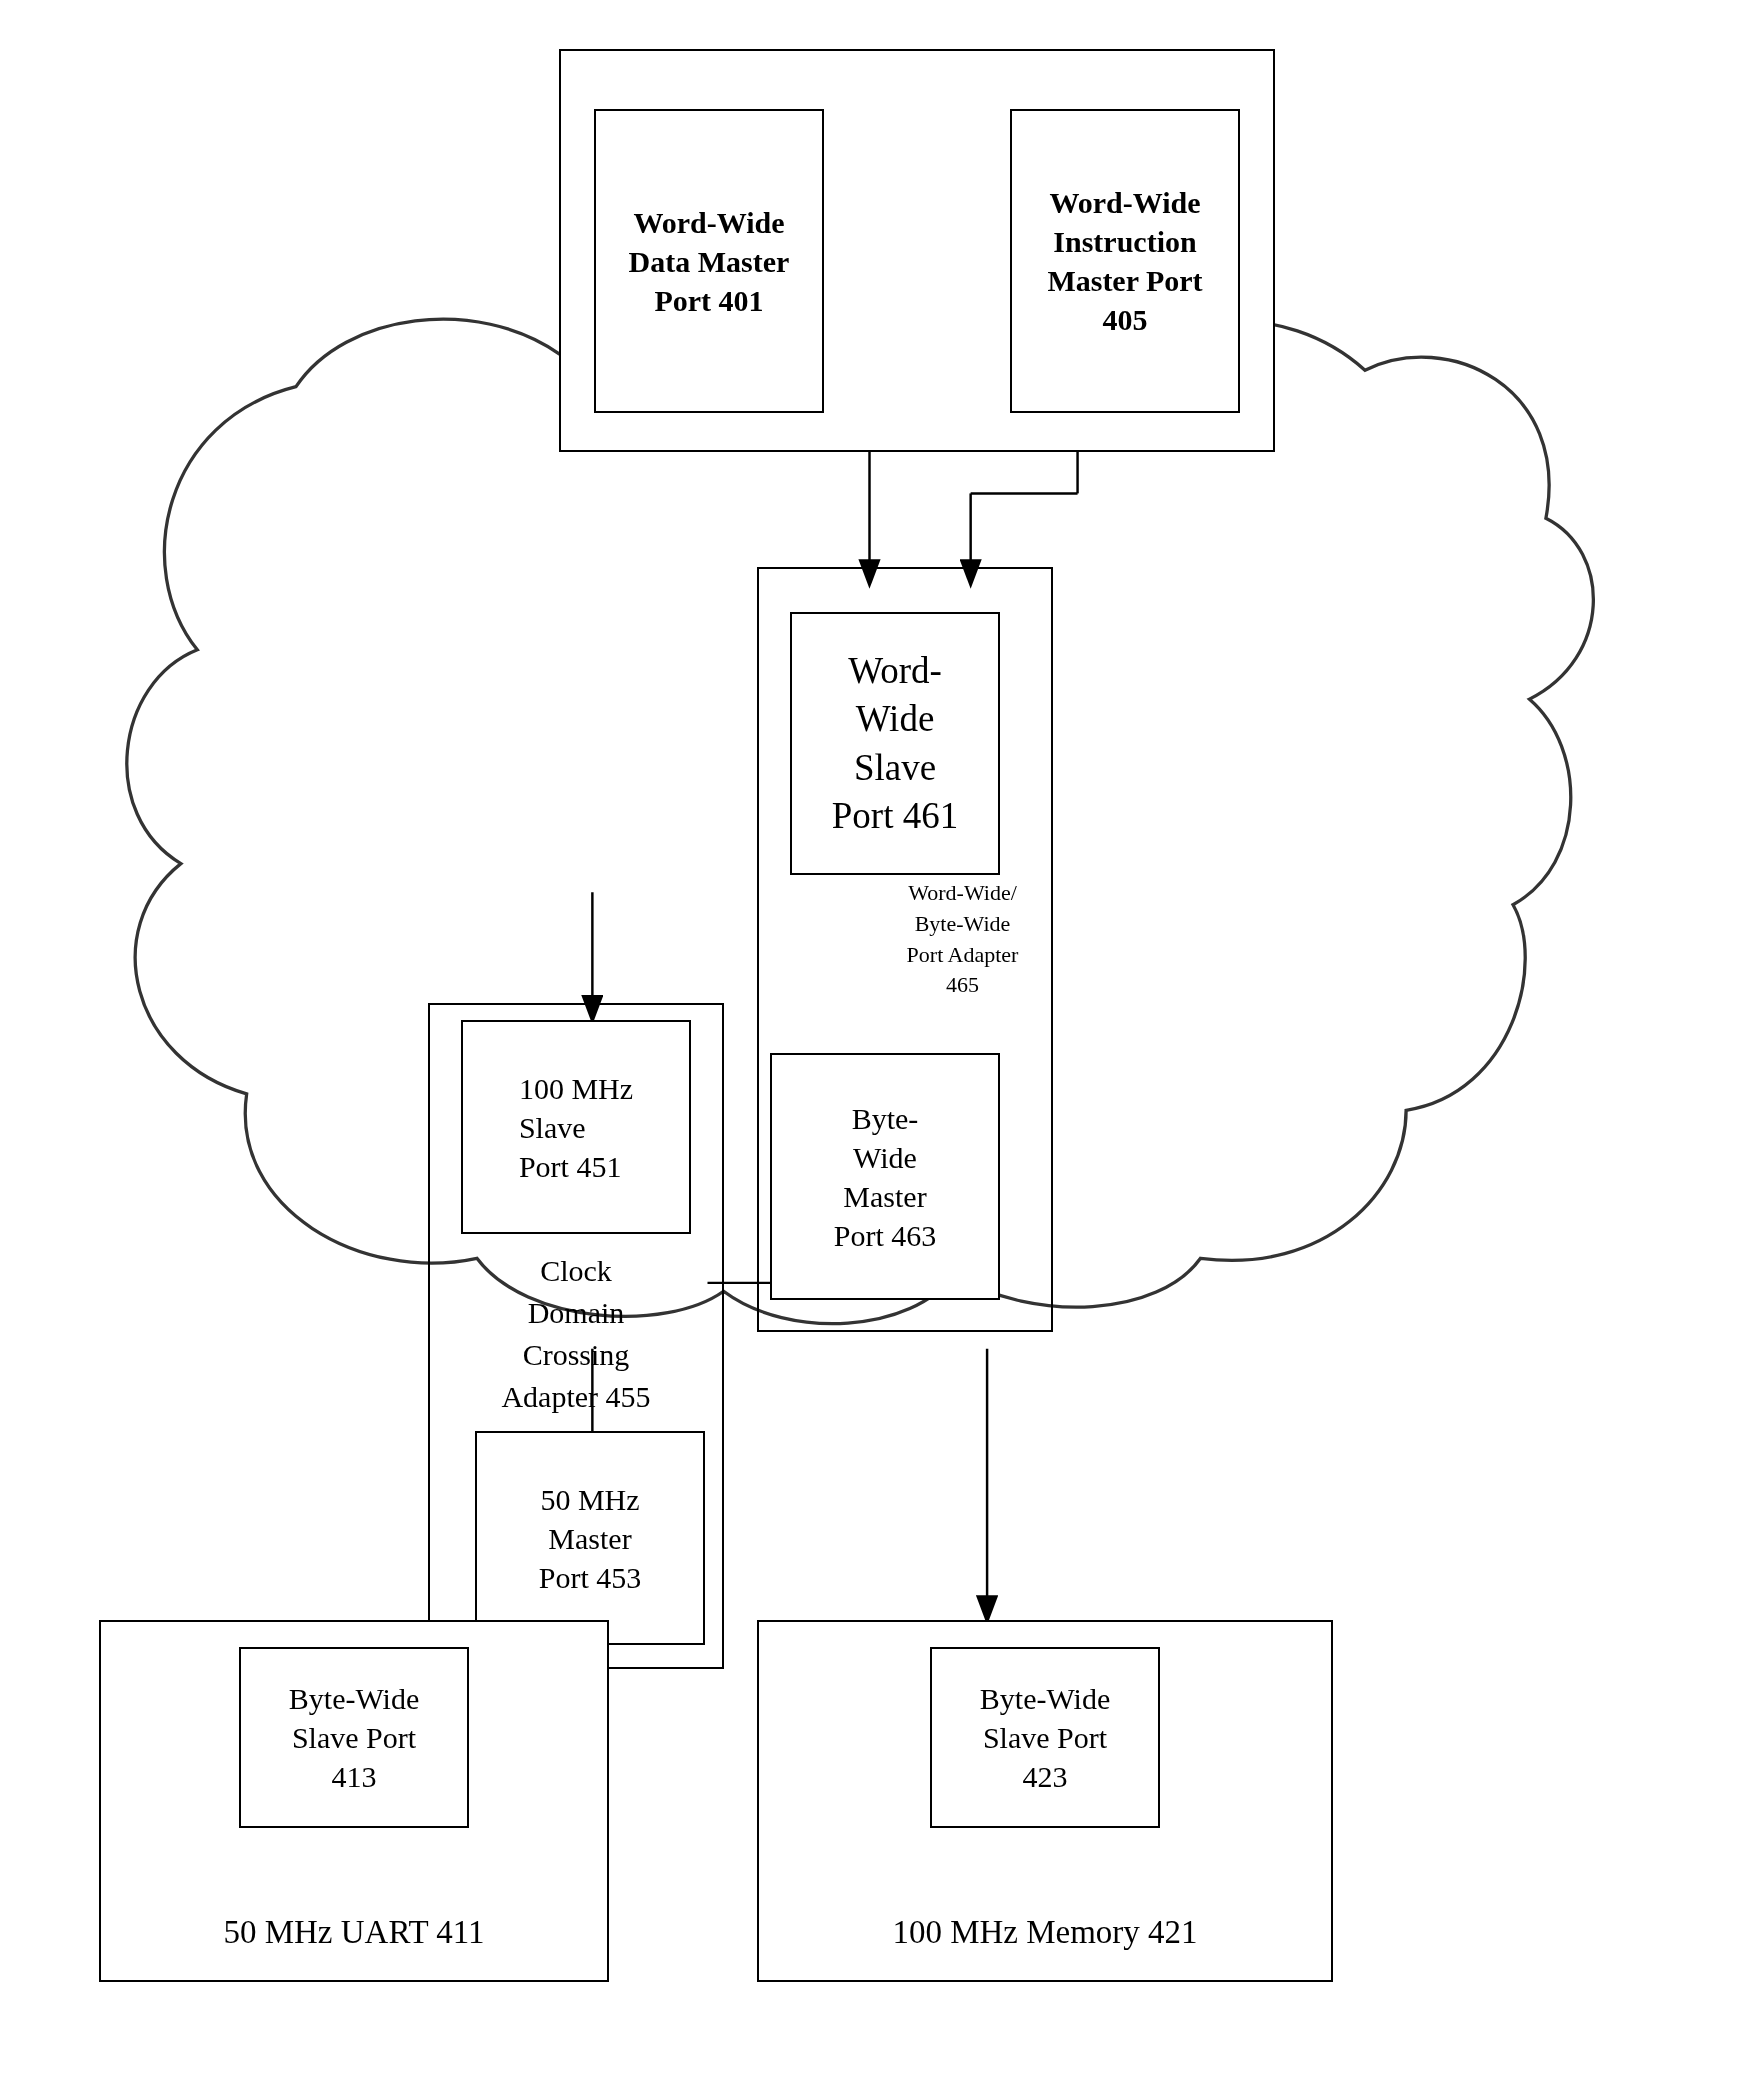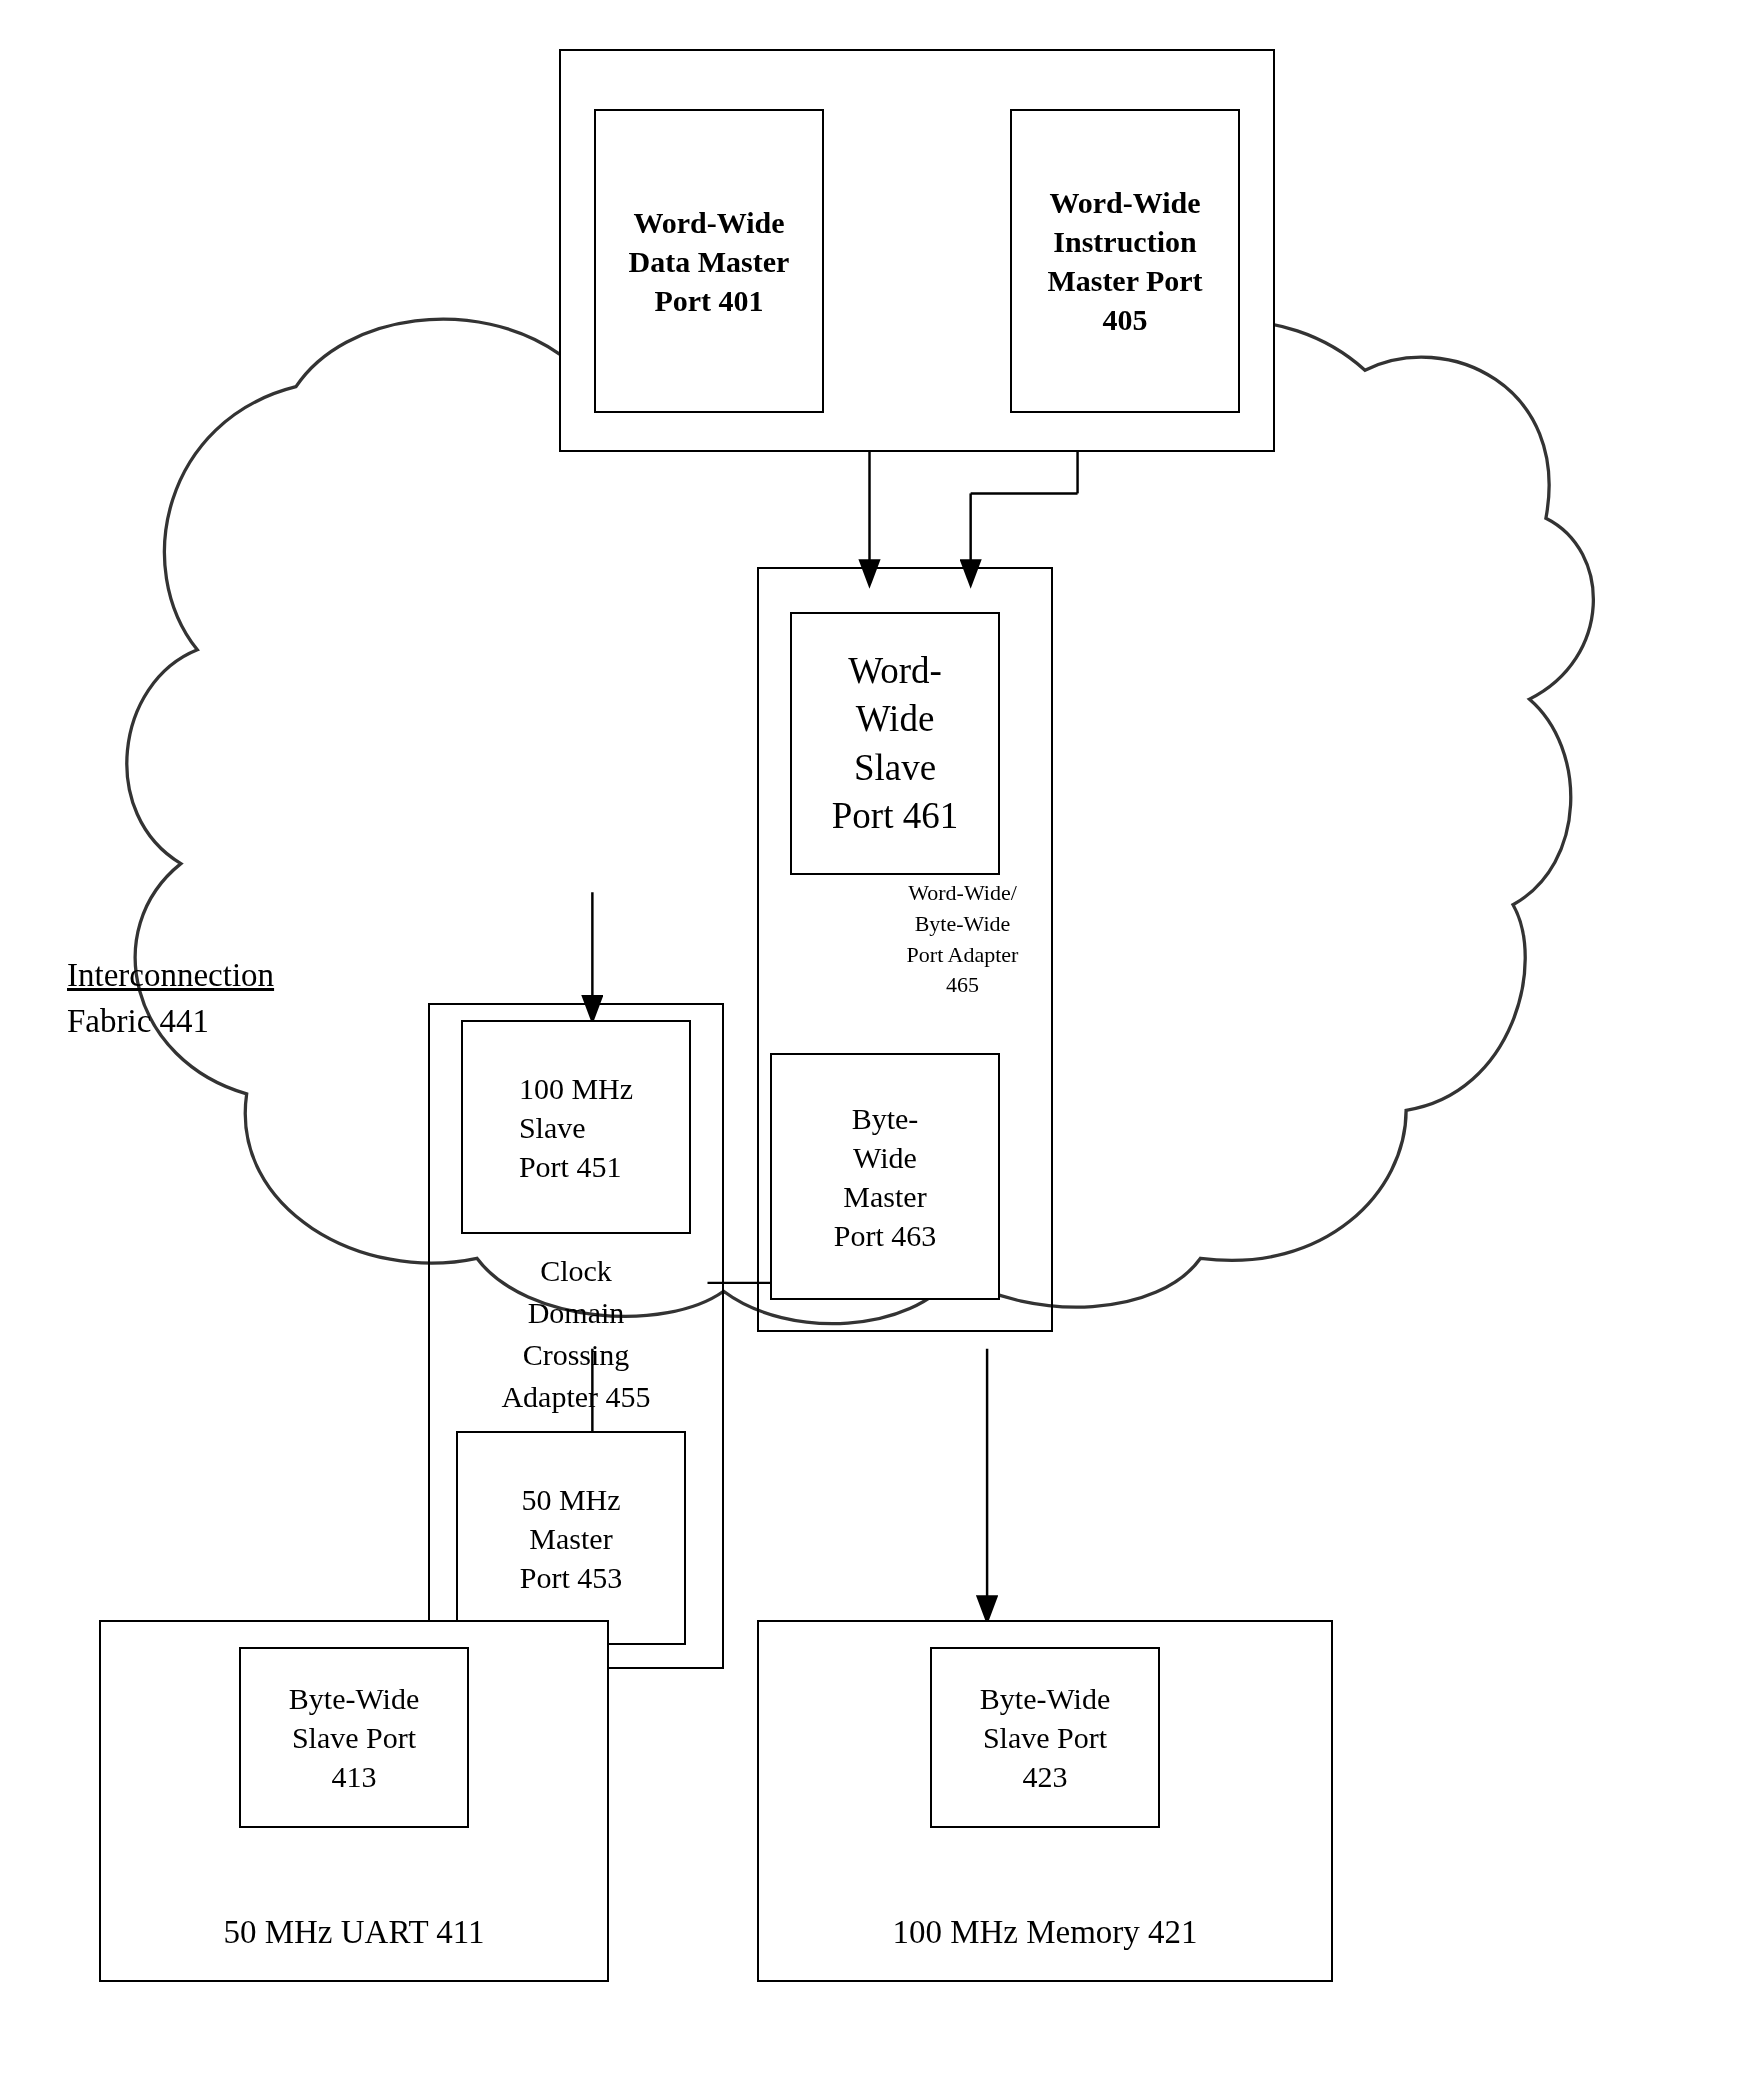--- a/index.html
+++ b/index.html
@@ -169,21 +169,21 @@
   <div class="box" style="left:461px; top:1020px; width:230px; height:214px; font-size:30px;">
     <span style="white-space:pre-line; text-align:left;">100 MHz
 Slave
 Port 451</span>
   </div>
 
   <div class="label" style="left:395px; top:1250px; width:362px; font-size:30px; text-align:center;">
     <span>Clock<br>Domain<br>Crossing<br>Adapter 455</span>
   </div>
 
-  <div class="box" style="left:456px; top:1431px; width:230px; height:214px; font-size:30px;">
+  <div class="box" style="left:475px; top:1431px; width:230px; height:214px; font-size:30px;">
     <span style="white-space:pre-line; text-align:center;">50 MHz
 Master
 Port 453</span>
   </div>
 
   <div style="position:absolute; left:428px; top:1003px; width:296px; height:666px; border:2.5px solid #000; background:transparent;"></div>
 
   <div class="box-outer" style="left:99px; top:1620px; width:510px; height:362px; font-size:31px; border:2.5px solid #000;">
 
     <div class="box" style="position:absolute; left:50%; transform:translateX(-50%); top:25px; width:230px; height:181px; font-size:30px;">
@@ -197,19 +197,15 @@
   <div class="box-outer" style="left:757px; top:1620px; width:576px; height:362px; font-size:31px; border:2.5px solid #000;">
 
     <div class="box" style="position:absolute; left:50%; transform:translateX(-50%); top:25px; width:230px; height:181px; font-size:30px;">
       <span style="white-space:pre-line; text-align:center;">Byte-Wide
 Slave Port
 423</span>
     </div>
     <span style="position:absolute; bottom:25px; left:50%; transform:translateX(-50%); white-space:nowrap; font-size:33px;">100 MHz Memory 421</span>
   </div>
 
-  <div class="label" style="left:67px; top:952px; width:411px; font-size:33px; text-align:left;">
-    <span style="text-decoration:underline;">Interconnection</span><br>
-    <span>Fabric 441</span>
-  </div>
 
 </div>
 
 
 </body></html>

